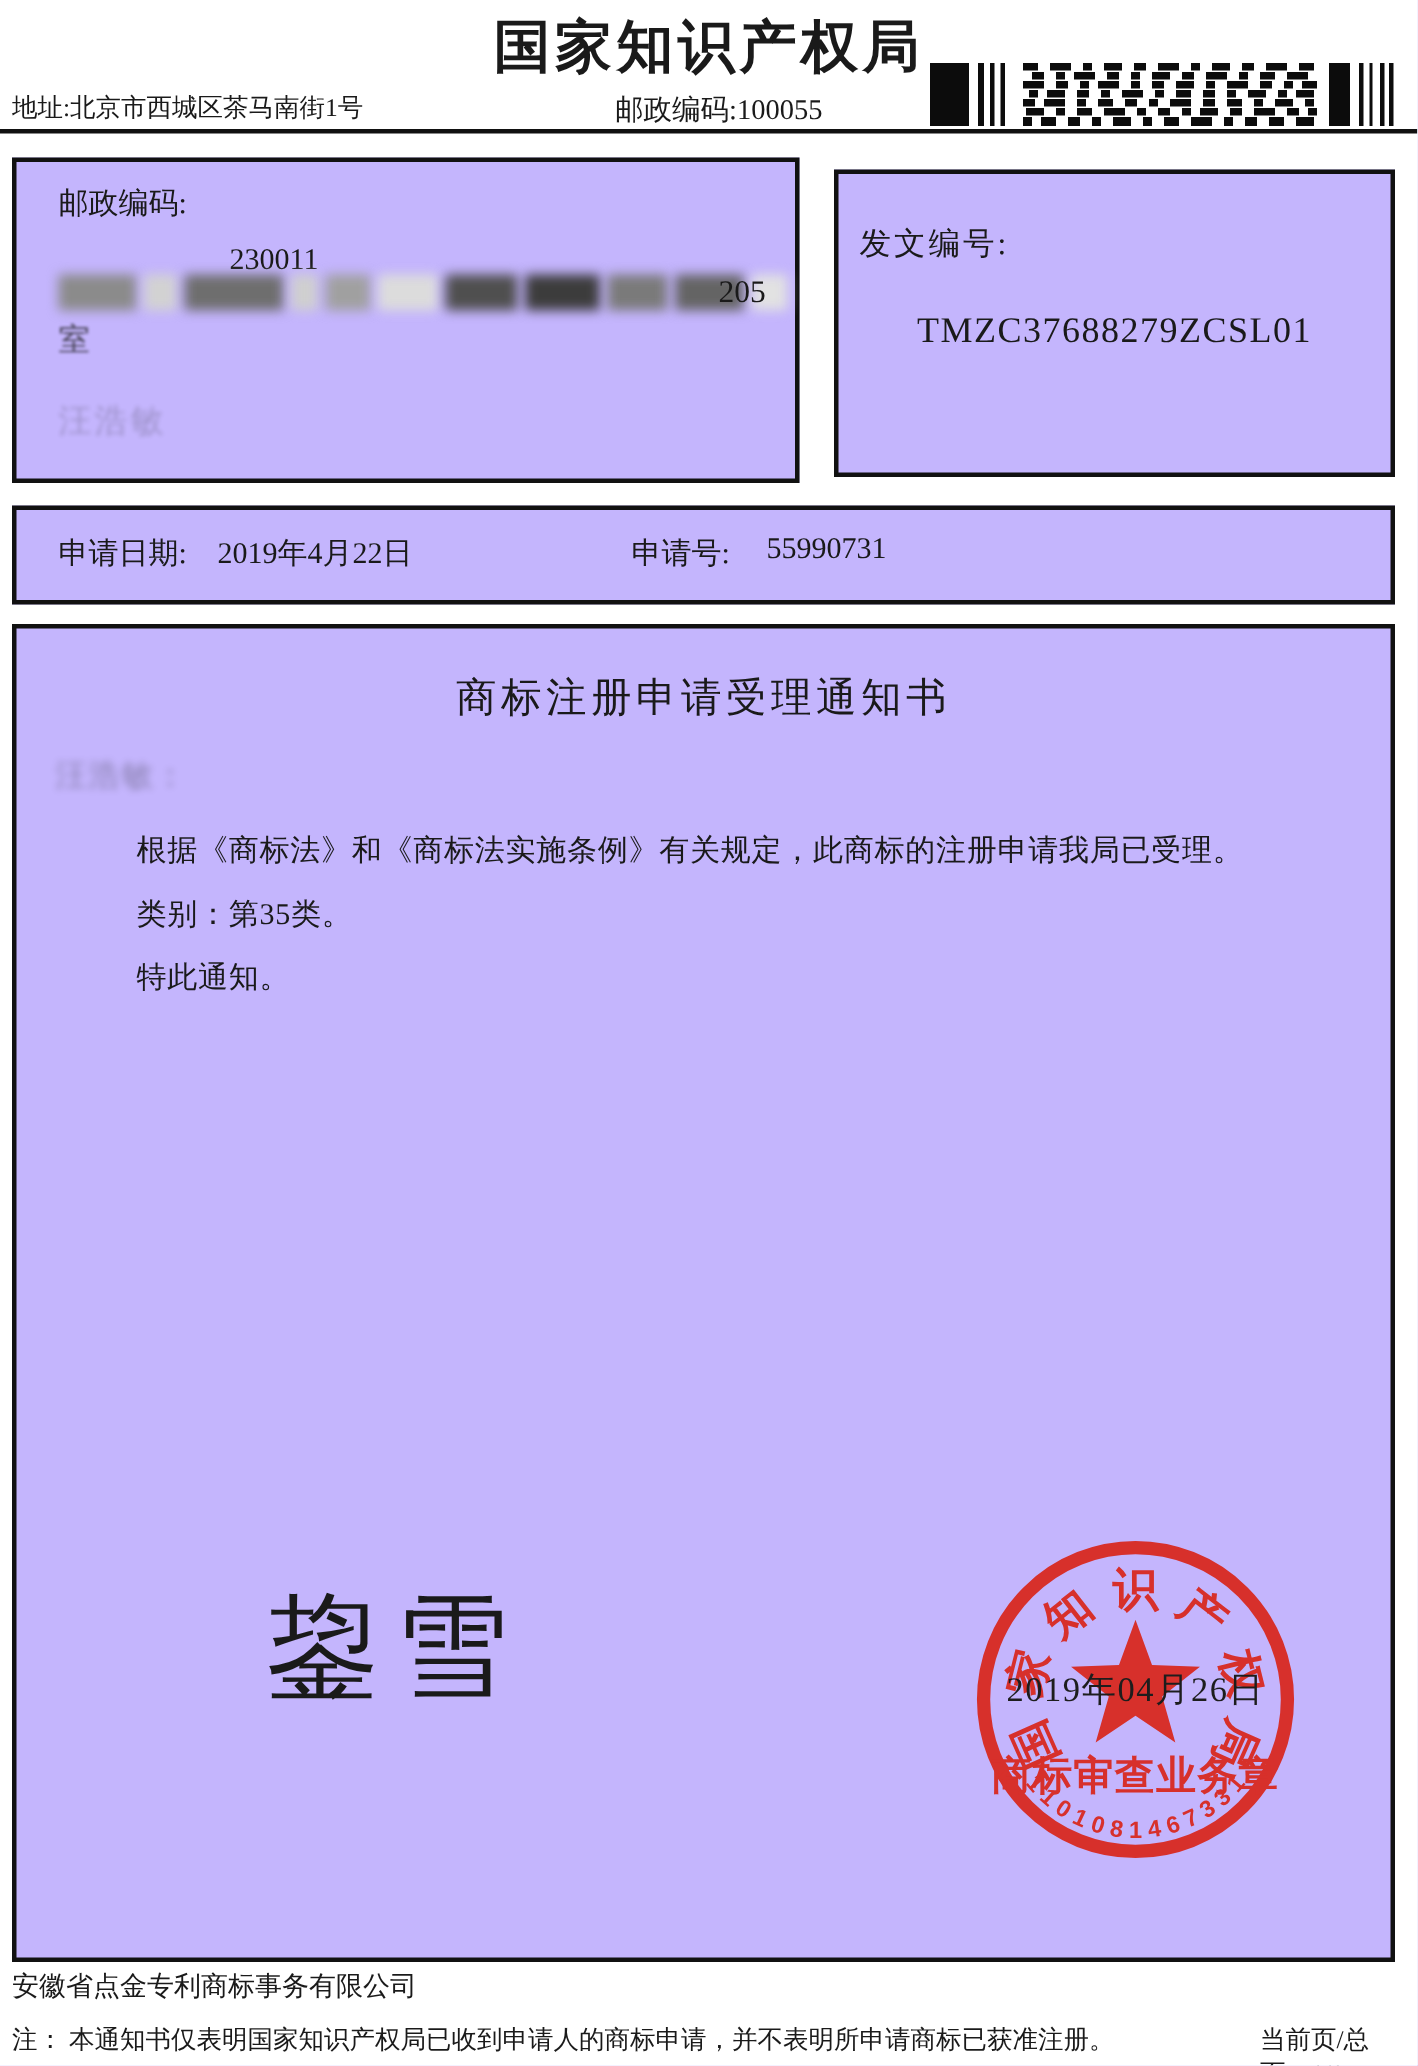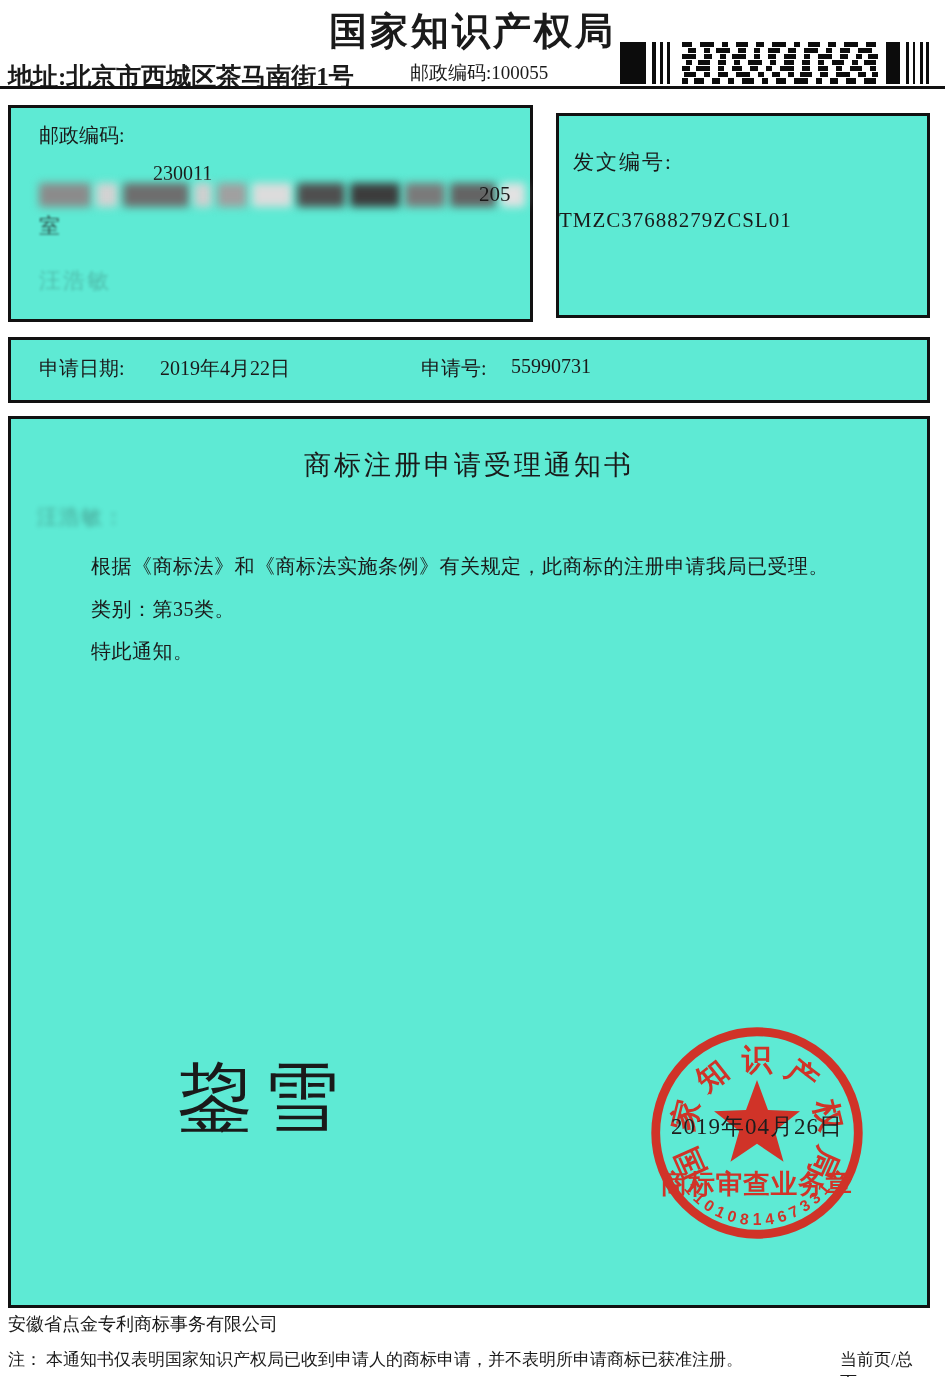--- a/index.html
+++ b/index.html
@@ -3,42 +3,42 @@
 <meta charset="utf-8">
 <style>
   html,body{margin:0;padding:0;background:#ffffff;}
   .page{
     position:relative;width:945px;height:1377px;background:#fff;
     font-family:"Liberation Serif","DejaVu Serif",serif;color:#1a1a1a;overflow:hidden;
   }
   .abs{position:absolute;}
   
   .doc-title{left:0;top:6px;width:100%;text-align:center;font-size:38px;font-weight:bold;letter-spacing:3px;}
-  .hdr-address{left:8px;top:60px;font-size:25px;font-weight:bold;}
+  .hdr-address{left:8px;top:60px;font-size:17px;}
   .hdr-postal{left:410px;top:60px;font-size:19px;}
   .hdr-rule{left:0;top:86px;width:945px;height:3px;background:#111;}
   .barcode{left:620px;top:42px;width:310px;height:42px;}
   
-  .box{border:3px solid #111;position:absolute;background:#5eead4;}
+  .box{border:3px solid #111;position:absolute;background:#c4b5fd;}
   .recipient-box{left:8px;top:105px;width:519px;height:211px;}
   .docno-box{left:556px;top:113px;width:368px;height:199px;}
   .approw-box{left:8px;top:337px;width:916px;height:60px;}
   .main-box{left:8px;top:416px;width:916px;height:886px;}
   .lbl{font-size:20px;}
   .rec-postal-label{left:28px;top:14px;}
   .rec-postal-value{left:142px;top:14px;margin-top:40px;}
   .blurline{left:28px;top:72px;height:30px;display:flex;align-items:center;gap:5px;}
   .blurline .bb{height:24px;border-radius:2px;filter:blur(4px);}
   .addr-frag{left:468px;top:74px;font-size:21px;}
   .addr-line2{left:28px;top:104px;font-size:21px;filter:blur(1px);opacity:.75;}
   .rec-name{left:28px;top:158px;font-size:22px;filter:blur(1.5px);opacity:.22;letter-spacing:2px;}
   .docno-label{left:14px;top:32px;font-size:21px;letter-spacing:2px;}
-  .docno-value{left:0;top:92px;width:100%;text-align:left;font-size:21px;letter-spacing:1px;}
+  .docno-value{left:0;top:92px;width:100%;text-align:center;font-size:24px;letter-spacing:1px;}
   .app-date-label{left:28px;top:15px;}
-  .app-date-value{left:134px;top:15px;margin-left:15px;}
+  .app-date-value{left:134px;top:15px;}
   .app-no-label{left:410px;top:15px;}
   .app-no-value{left:500px;top:15px;}
   
   .notice-title{left:0;top:28px;width:100%;text-align:center;font-size:27px;letter-spacing:3px;}
   .addressee{left:26px;top:84px;font-size:21px;filter:blur(2.5px);opacity:.35;letter-spacing:1px;}
   .para{left:80px;font-size:20px;letter-spacing:.5px;}
   .para1{top:134px;}
   .para2{top:177px;}
   .para3{top:219px;}
   .trademark{left:166px;top:628px;font-size:76px;font-weight:normal;letter-spacing:10px;

